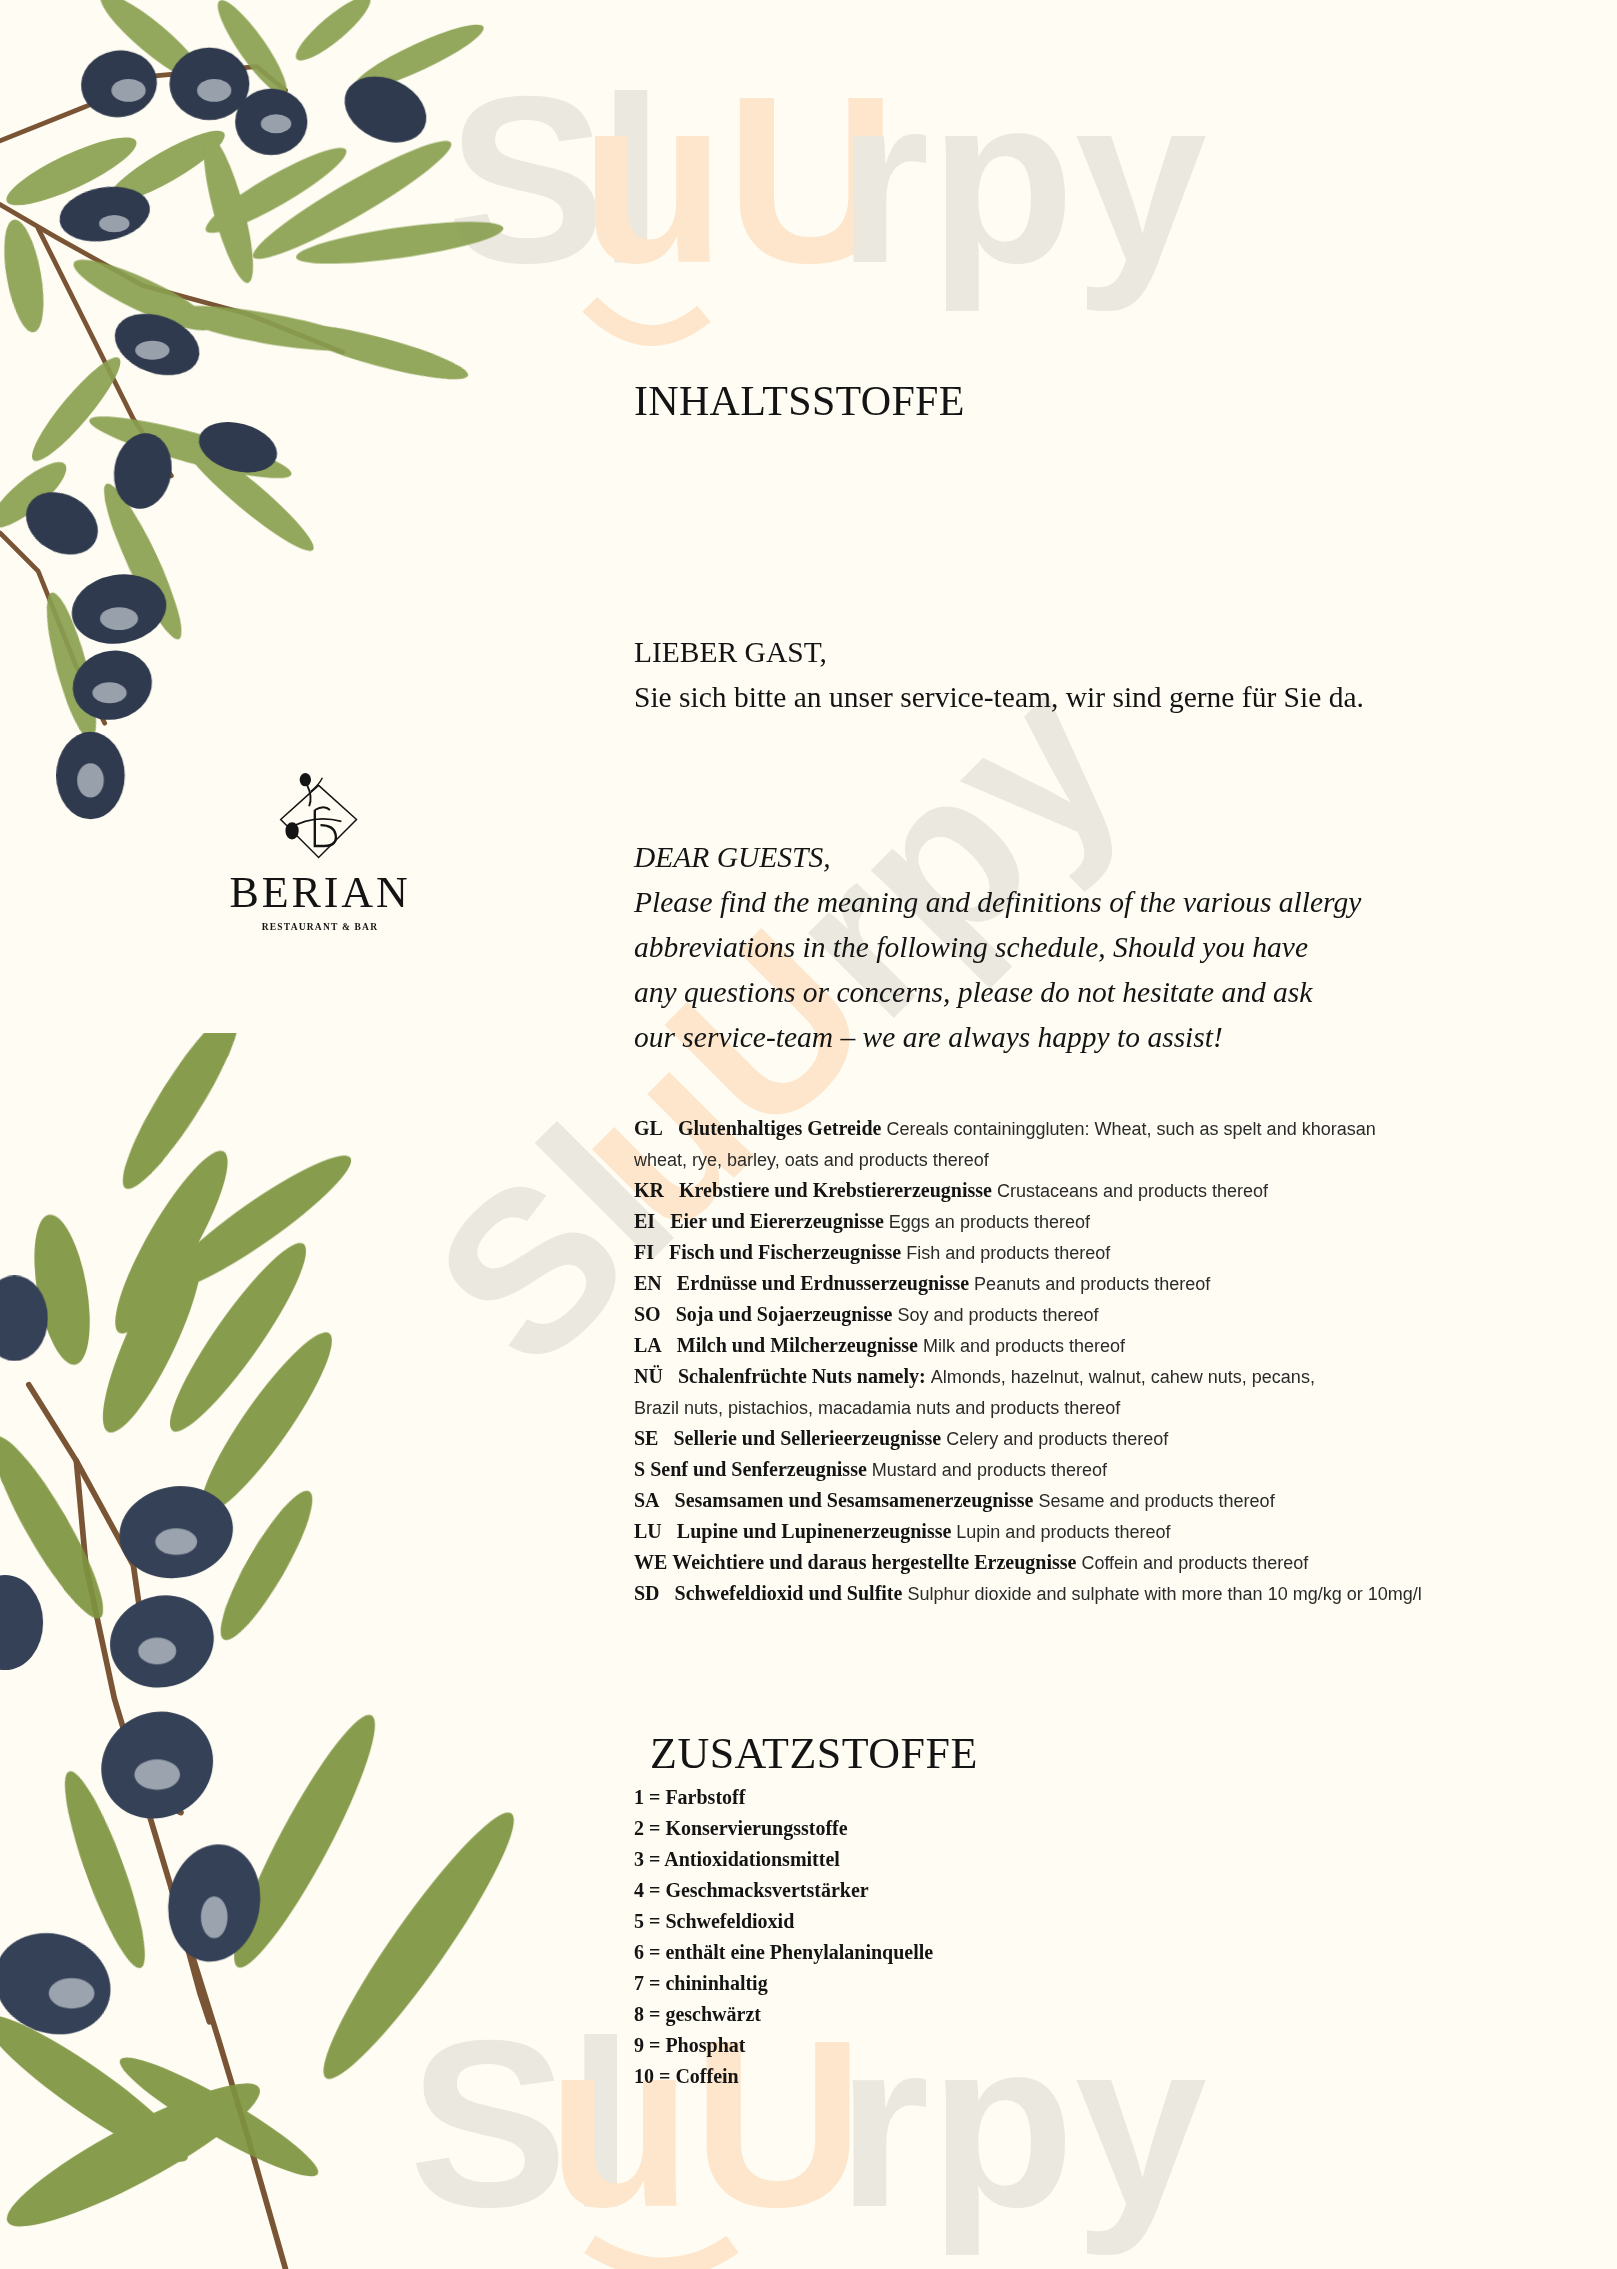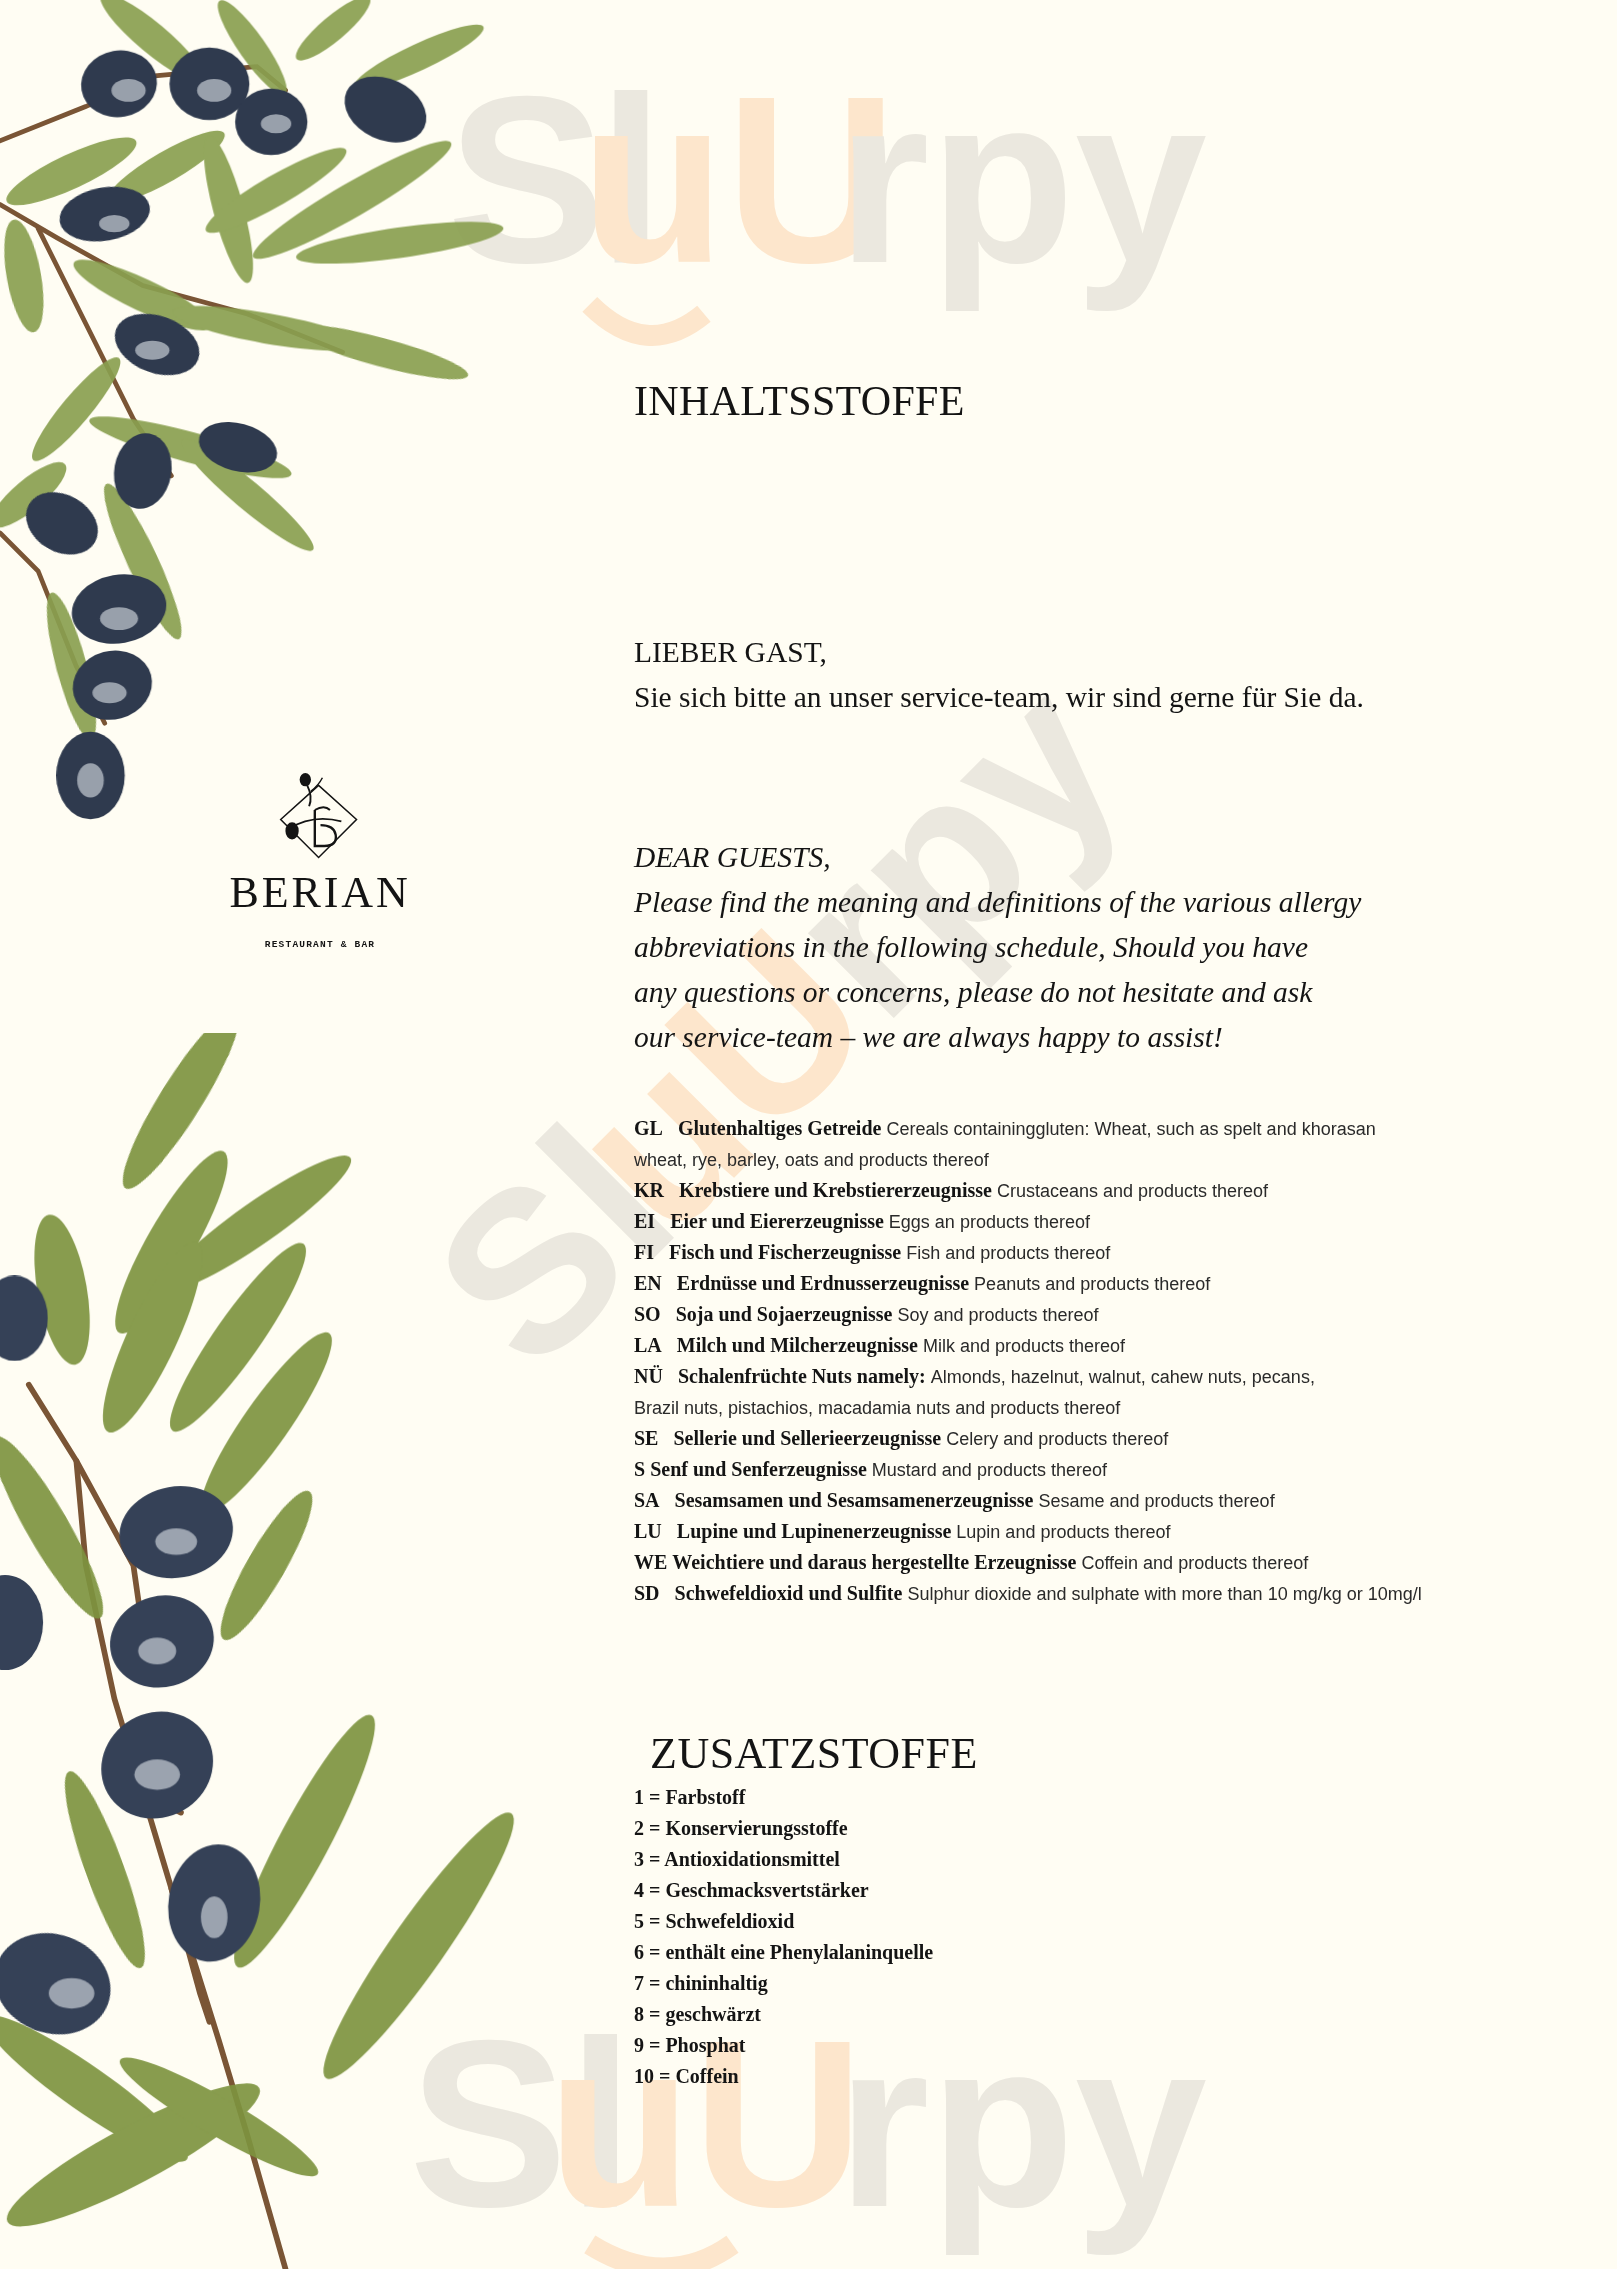--- a/index.html
+++ b/index.html
@@ -9,21 +9,21 @@
       position: relative; overflow: hidden;
       font-family: "Liberation Serif", "DejaVu Serif", serif;
       color: #141414;
     }
     .art { position: absolute; left: 0; top: 0; pointer-events: none; }
     .watermark { position: absolute; pointer-events: none; opacity: 1; }
 
     .logo { position: absolute; left: 220px; top: 772px; width: 200px; text-align: center; }
     .logo-mark { display: block; margin: 0 auto; }
     .logo-name { font-family: "Liberation Serif", serif; font-size: 44px; letter-spacing: 2.9px; line-height: 1; margin-top: 3.8px; }
-    .logo-sub { font-family: Liberation Mono, monospace; font-size: 9.5px; font-weight: 700; letter-spacing: 1.2px; margin-top: 24px; }
+    .logo-sub { font-family: Liberation Serif, serif; font-size: 9.5px; font-weight: 700; letter-spacing: 1.2px; margin-top: 7px; }
 
     .content { position: absolute; left: 634px; top: 0; width: 951px; }
     .h1 { position: absolute; top: 377px; left: 0; font-size: 42px; letter-spacing: 0.3px; margin: 0; font-weight: 400; white-space: nowrap; }
     .greet-de { position: absolute; top: 630px; left: 0; font-size: 29.5px; line-height: 45px; white-space: nowrap; }
     .greet-en { position: absolute; top: 835px; left: 0; font-size: 29.5px; line-height: 45px; font-style: italic; white-space: nowrap; }
     .greet-de div, .greet-en div { height: 45px; }
 
     .allergens { position: absolute; top: 1113px; left: 0; width: 989px; }
     .al-line { height: 31px; line-height: 31px; white-space: nowrap; font-size: 20px; }
     .al-code { font-weight: 700; font-family: "Liberation Serif", serif; }

